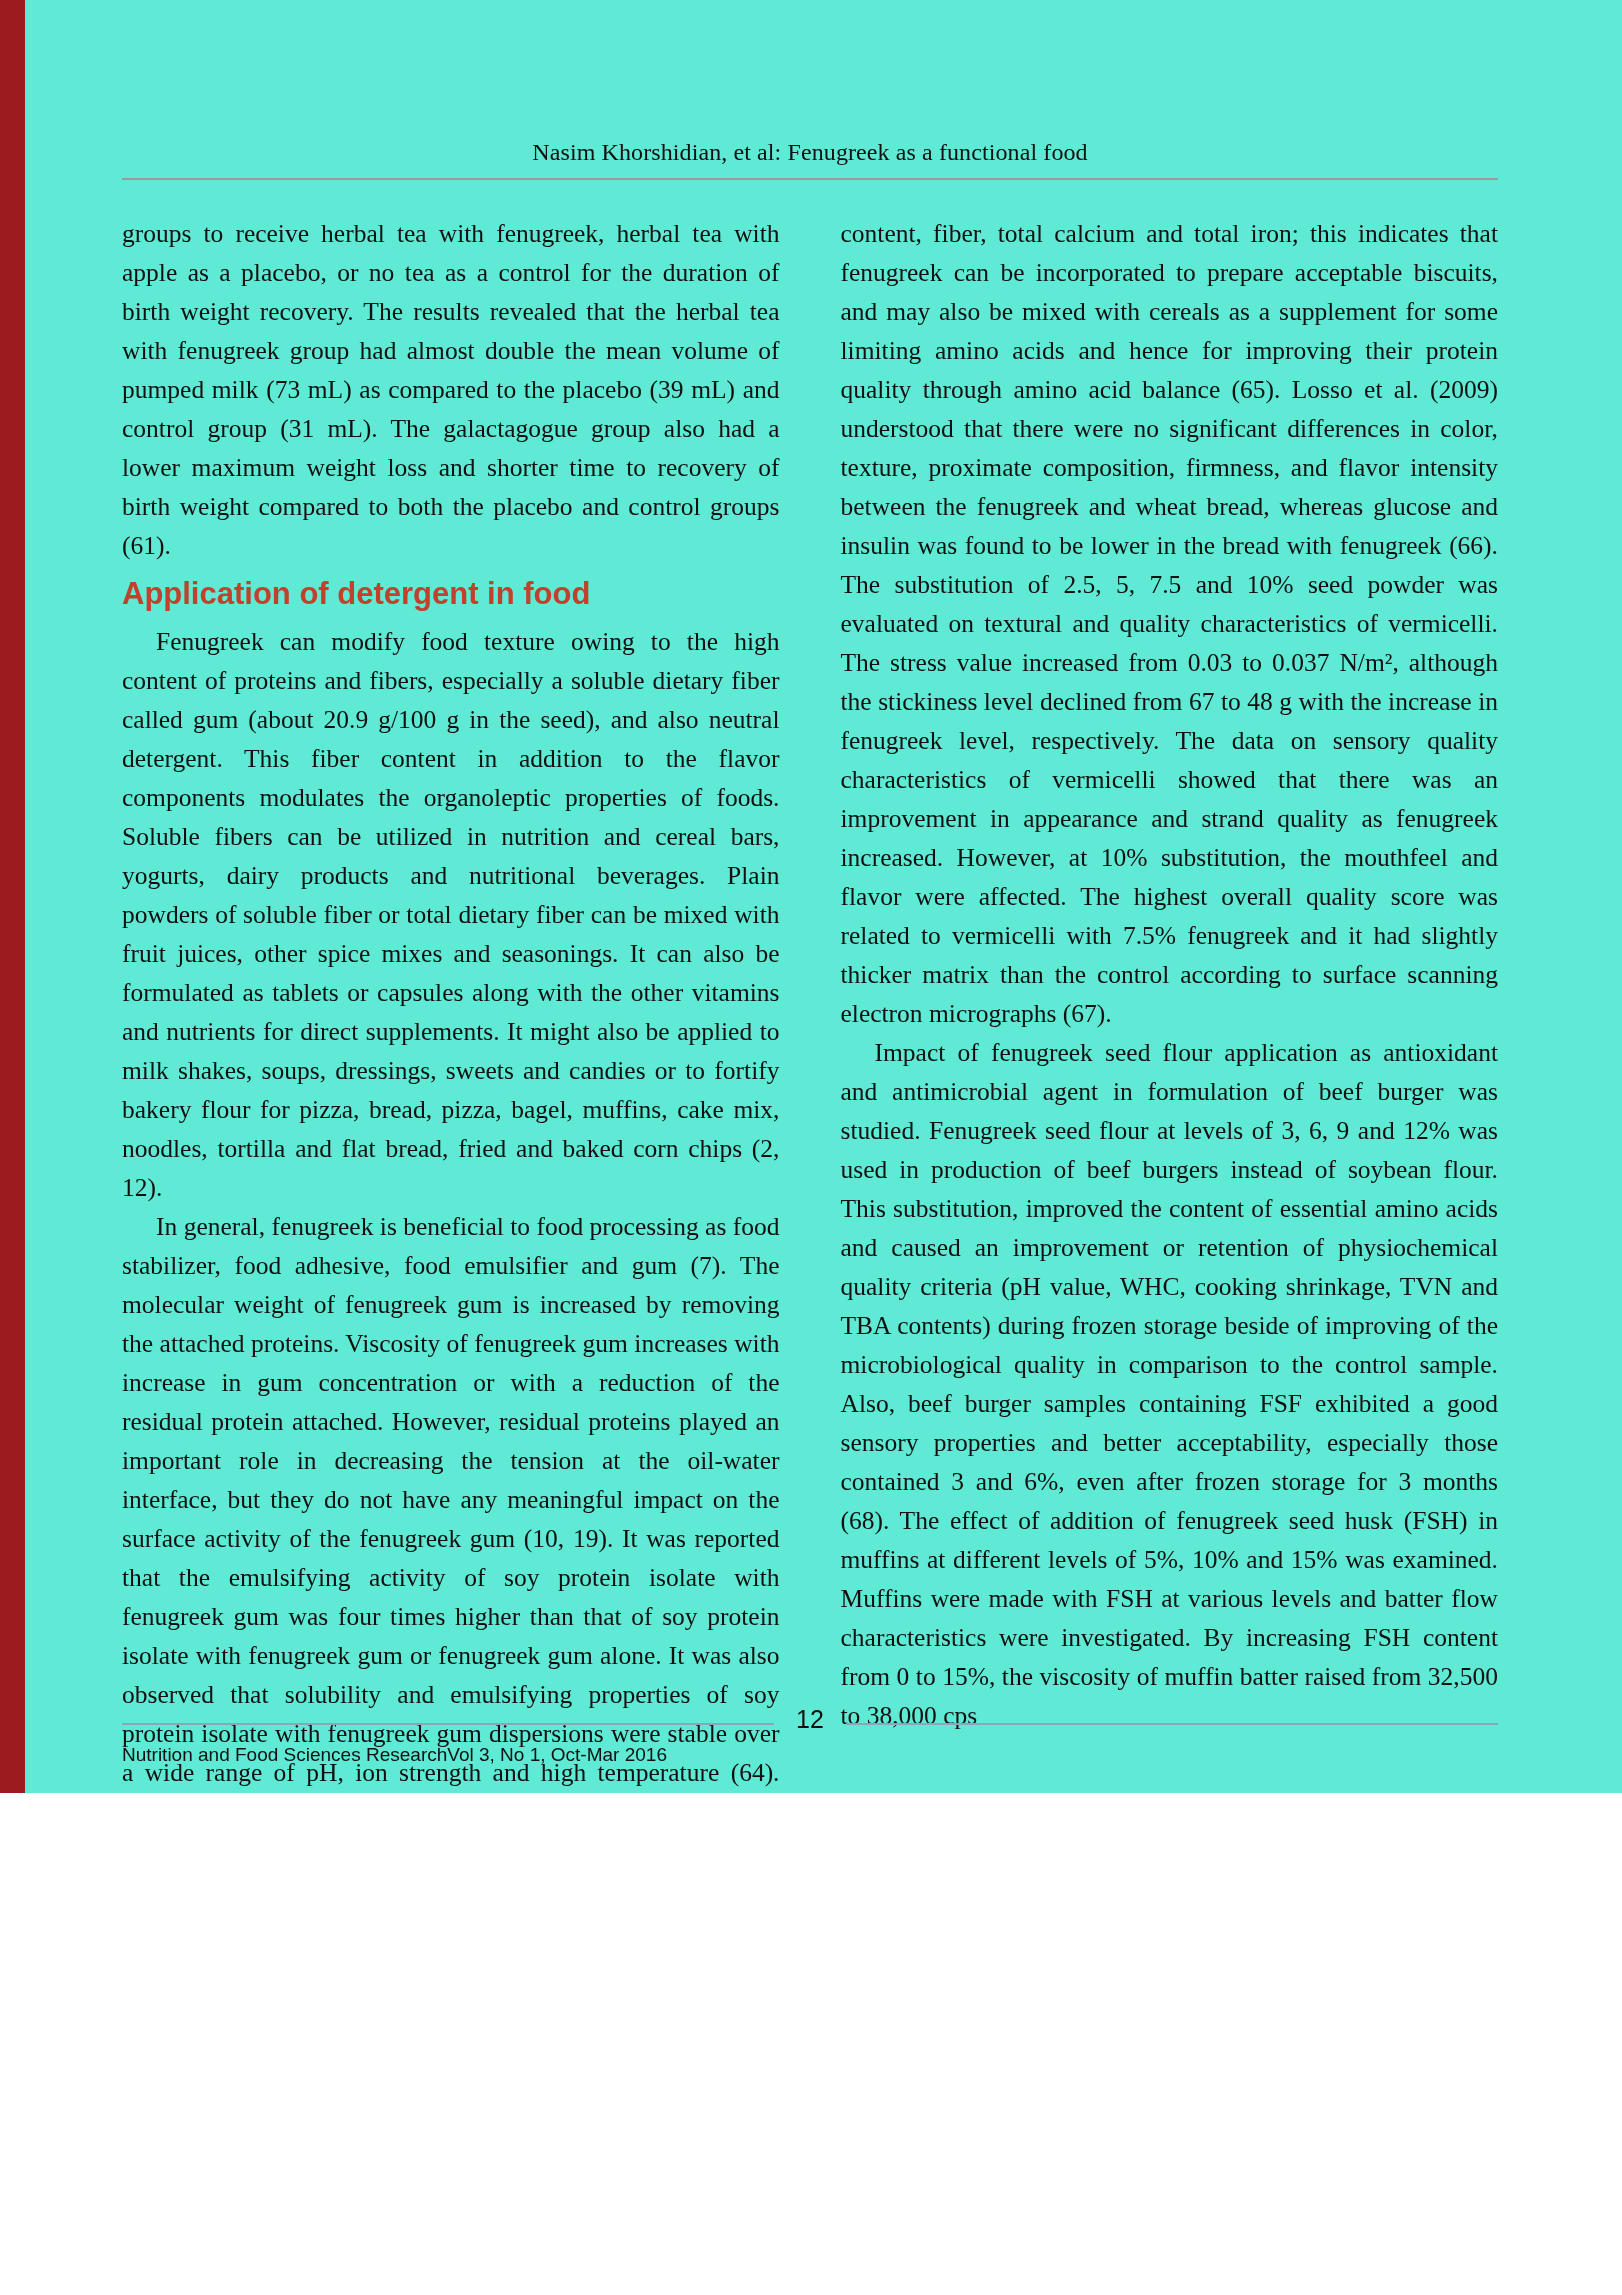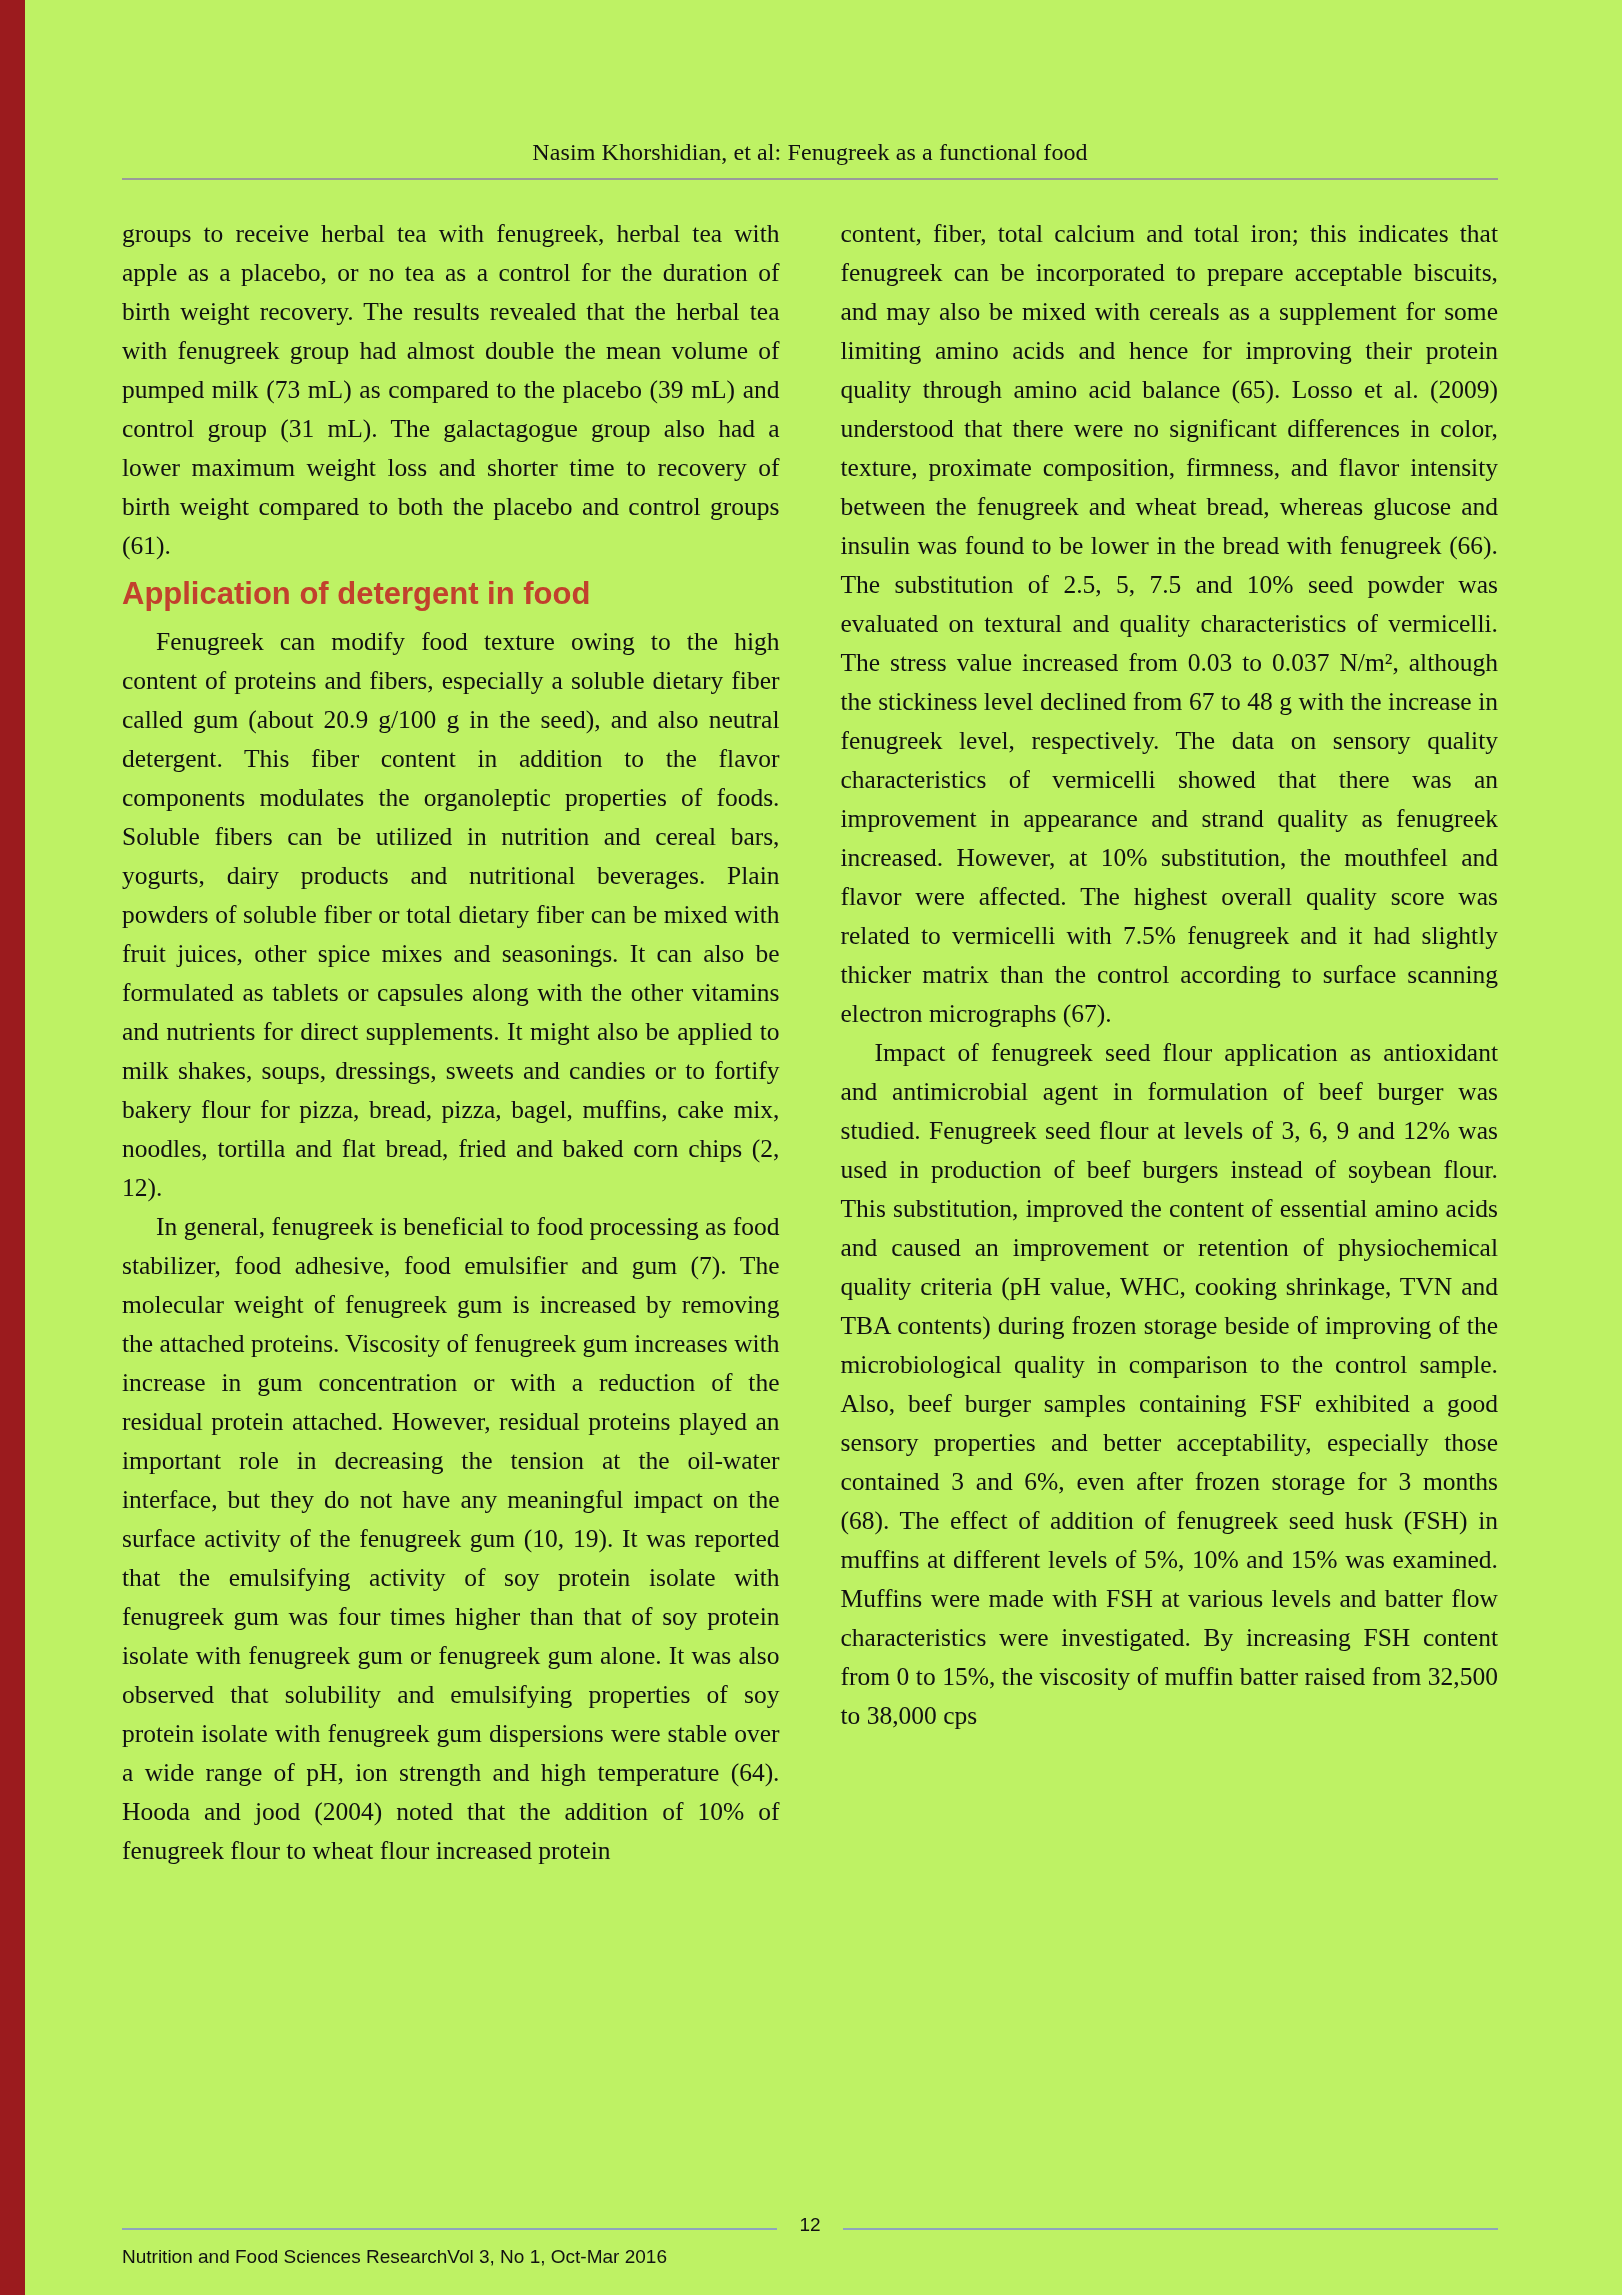--- a/index.html
+++ b/index.html
@@ -4,22 +4,22 @@
 <style>
   :root {
     --stripe: #9b1b1e;
     --heading: #c2412d;
   }
   * { box-sizing: border-box; }
   html, body { margin: 0; padding: 0; background: #ffffff; }
   .page {
     position: relative;
     width: 1622px;
-    height: 2295px;
-    background: #bef264;
+    height: 1793px;
+    background: #5eead4;
     overflow: hidden;
     font-family: "Liberation Serif", serif;
     color: #111111;
   }
   .edge-stripe {
     position: absolute;
     left: 0; top: 0;
     width: 25px; height: 100%;
     background: var(--stripe);
   }
@@ -76,21 +76,21 @@
     align-items: center;
     gap: 22px;
   }
   .footer-rule {
     flex: 1 1 0;
     height: 0;
     border-bottom: 2px solid #8fa3bd;
   }
   .page-number {
     font-family: "Liberation Sans", sans-serif;
-    font-size: 19px;
+    font-size: 25px;
     color: #111111;
     transform: translateY(-3.9px);
   }
   .footer-text-row {
     display: flex;
     justify-content: flex-start;
     margin-top: 5.2px;
     font-family: "Liberation Sans", sans-serif;
     font-size: 19px;
     color: #111111;

